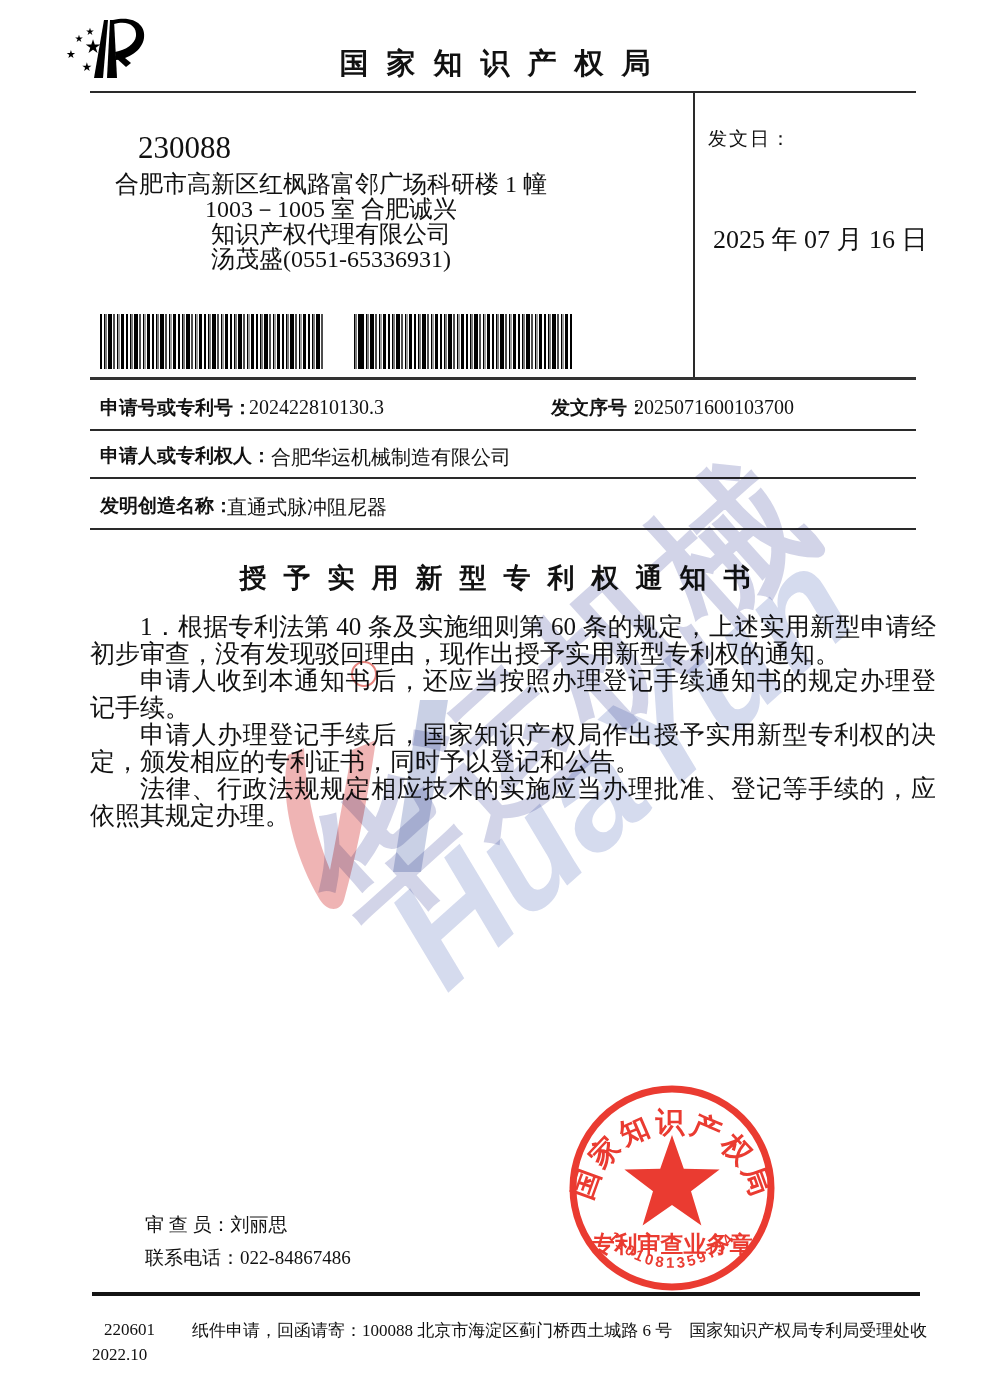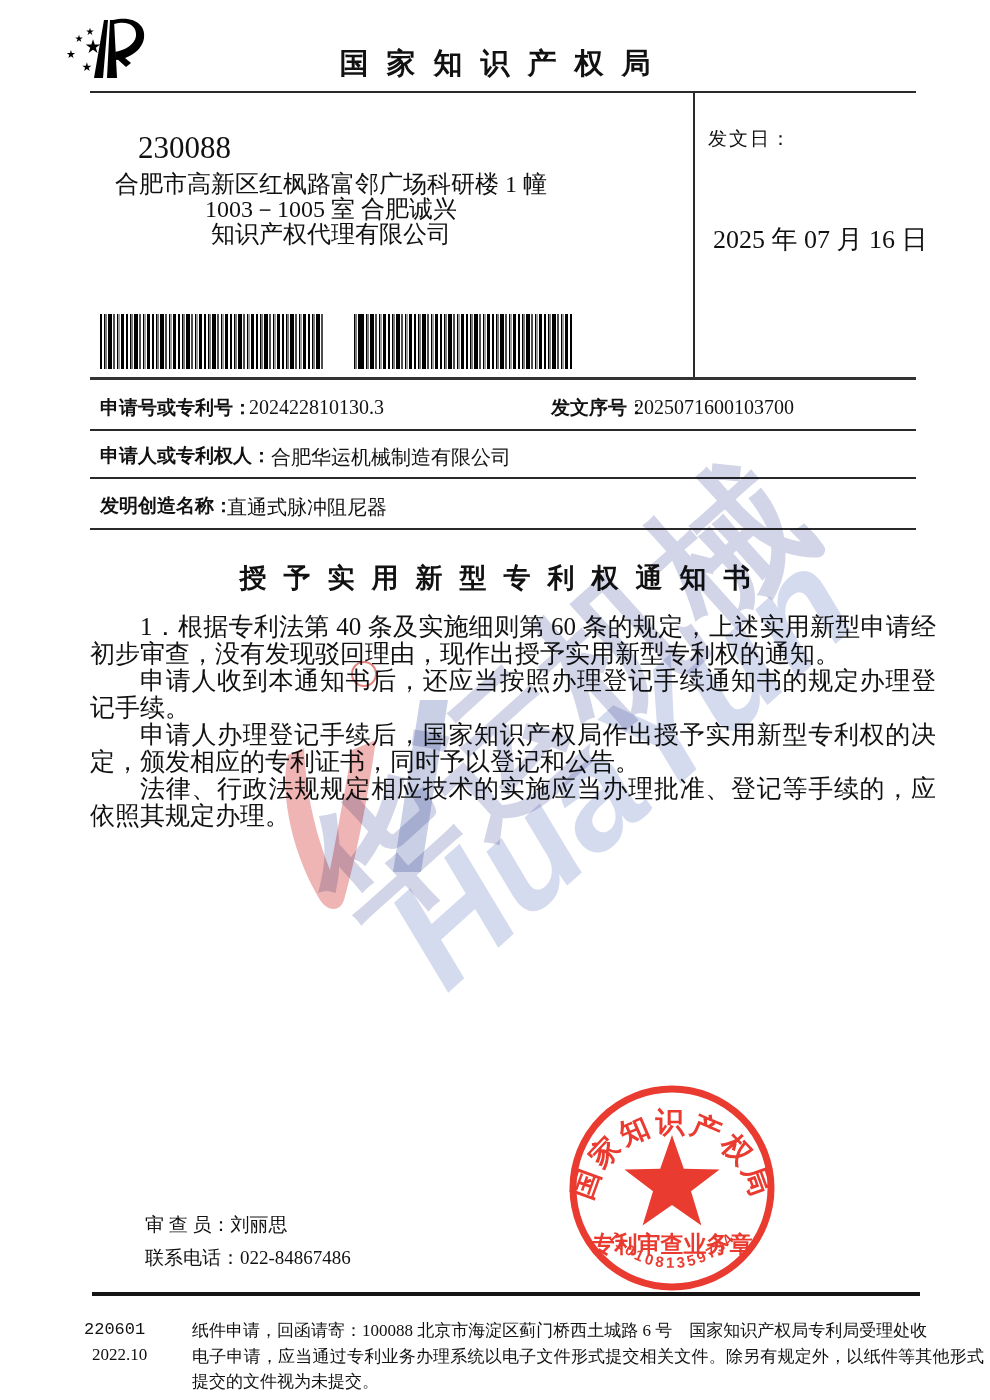--- a/index.html
+++ b/index.html
@@ -75,20 +75,21 @@
     <polygon points="57,45 68,55 73,51 61,41" fill="#000"></polygon>
   </svg>
 
   <div class="abs agency-title">国家知识产权局</div>
   <div class="rule" style="left:90px;top:91px;width:826px;height:2px;"></div>
 
   <div class="abs doc-number">230088</div>
   <div class="abs addr-block">
     <div>合肥市高新区红枫路富邻广场科研楼 1 幢 1003－1005 室 合肥诚兴</div>
     <div>知识产权代理有限公司</div>
+    <div>汤茂盛(0551-65336931)</div>
   </div>
 
   <div class="rule" style="left:693px;top:93px;width:2px;height:285px;"></div>
   <div class="abs issue-label">发文日：</div>
   <div class="abs issue-date">2025 年 07 月 16 日</div>
 
   <div class="barcode bc1"></div>
   <div class="barcode bc2"></div>
 
   <div class="rule" style="left:90px;top:377px;width:826px;height:3px;background:#333;"></div>
@@ -141,20 +142,19 @@
     <text font-size="29" font-weight="bold" fill="#e8251a" letter-spacing="4" font-family="Liberation Serif, DejaVu Serif, serif">
       <textPath href="#topArc" startOffset="50%" text-anchor="middle">国家知识产权局</textPath>
     </text>
     <text x="103" y="167" font-size="23" font-weight="bold" fill="#e8251a" text-anchor="middle" font-family="Liberation Serif, DejaVu Serif, serif">专利审查业务章</text>
     <text font-size="15" font-weight="bold" fill="#e8251a" letter-spacing="3" font-family="Liberation Sans, DejaVu Sans, sans-serif">
       <textPath href="#bottomArc" startOffset="50%" text-anchor="middle">1101081359734</textPath>
     </text>
   </svg>
 
   <div class="abs footer-bar"></div>
-  <div class="abs fcode" style="left:84px;top:1320px;font-family:Liberation Mono, monospace;">220601</div>
+  <div class="abs fcode" style="left:104px;top:1320px;">220601</div>
   <div class="abs fcode" style="left:92px;top:1345px;">2022.10</div>
   <div class="abs fnotes">
     <div>纸件申请，回函请寄：100088 北京市海淀区蓟门桥西土城路 6 号　国家知识产权局专利局受理处收</div>
-    <div>电子申请，应当通过专利业务办理系统以电子文件形式提交相关文件。除另有规定外，以纸件等其他形式提交的文件视为未提交。</div>
   </div>
 
 </div>
 
 </body></html>

